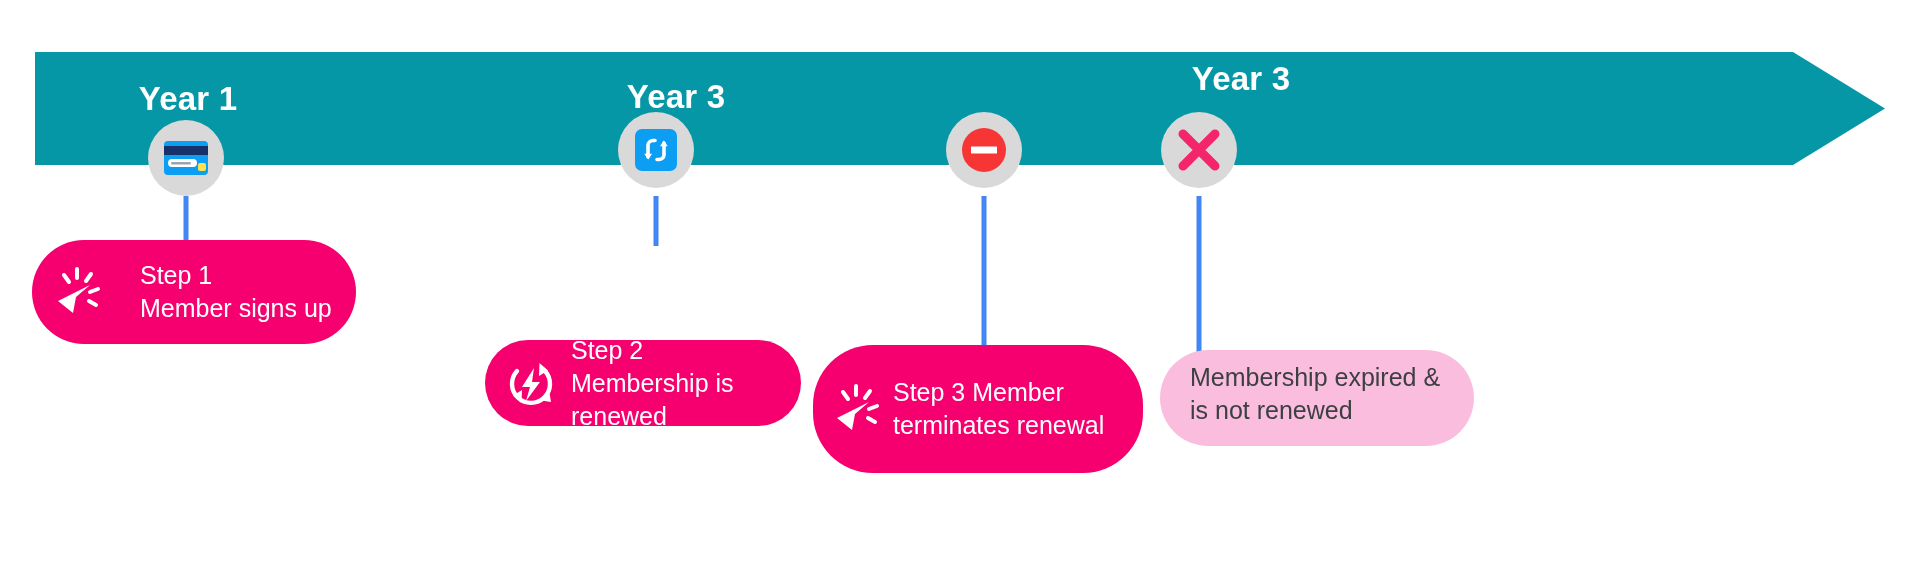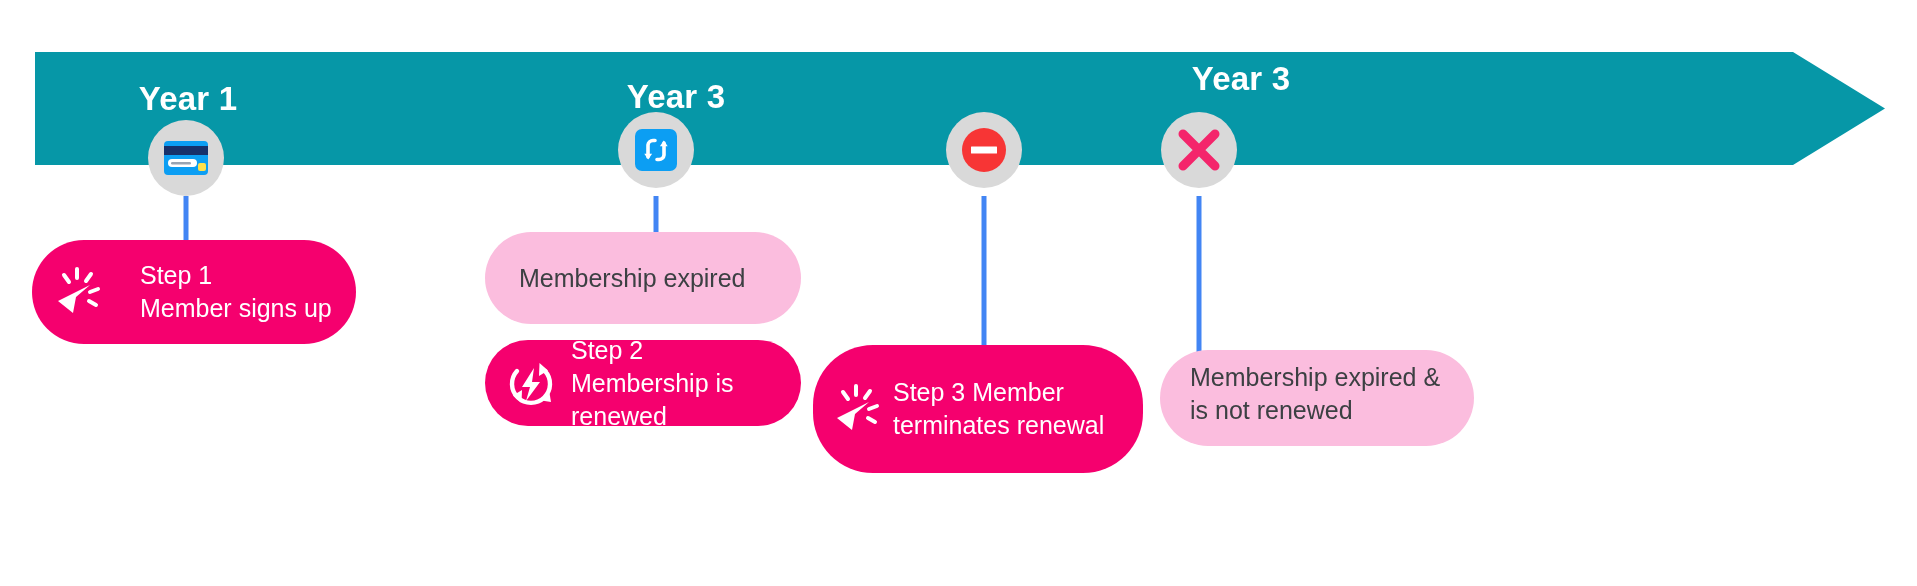--- a/index.html
+++ b/index.html
@@ -127,23 +127,20 @@
           <line x1="45" y1="13" x2="40" y2="20"></line>
           <line x1="52" y1="28" x2="44" y2="31"></line>
           <line x1="50" y1="44" x2="43" y2="40"></line>
         </g>
       </svg>
     </span>
     <span class="pill-text" style="margin-left:8px;">Step 1
 Member signs up</span>
   </div>
 
-  <div class="pill light" style="left:485px;top:232px;width:316px;height:92px;padding:0 20px 0 34px;">
-    <span class="pill-text">Membership expired</span>
-  </div>
 
   <div class="pill solid" style="left:485px;top:340px;width:316px;height:86px;padding:0 16px 0 14px;">
     <span class="pill-icon">
       <svg width="64" height="64" viewBox="0 0 64 64">
         <path d="M46 20 A19 19 0 1 1 18 20" stroke="#ffffff" stroke-width="4.4" fill="none" stroke-linecap="round"></path>
         <path d="M40.5 12 L49 19.5 L40 25 Z" fill="#ffffff"></path>
         <path d="M22.5 52 L14 44.5 L23 39 Z" fill="#ffffff"></path>
         <path d="M42.5 49.5 L50.5 42 L52 51 Z" fill="#ffffff"></path>
         <path d="M35 17 L23 36 L31 36 L27 50 L41 31 L33 31 Z" fill="#ffffff"></path>
       </svg>

